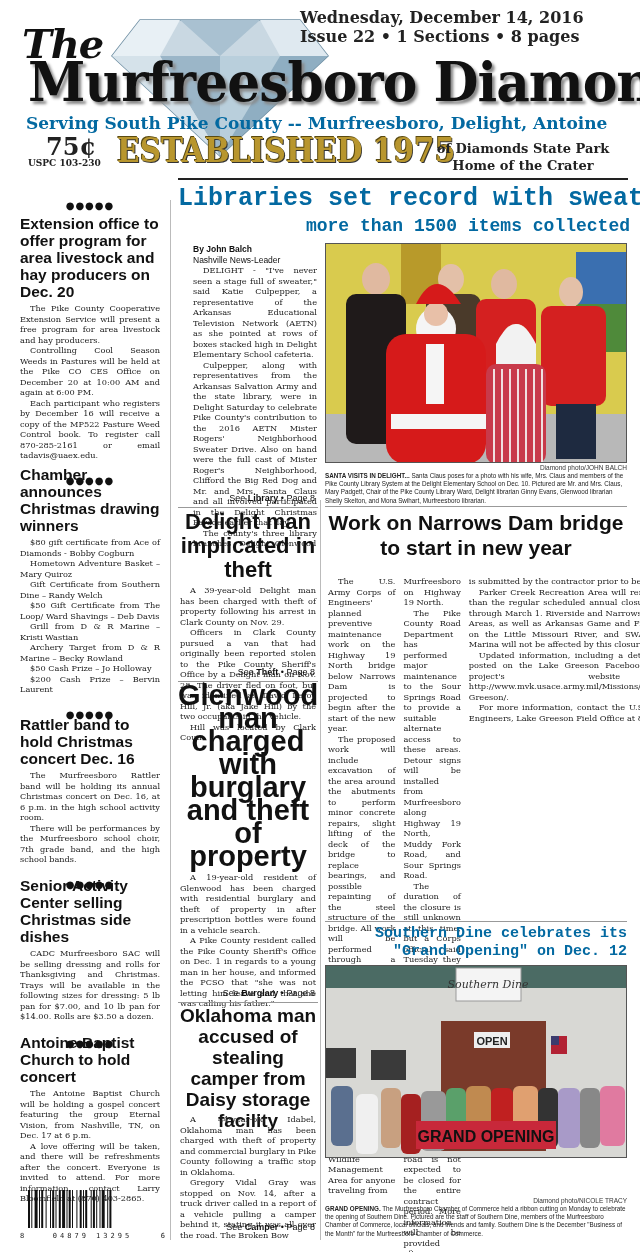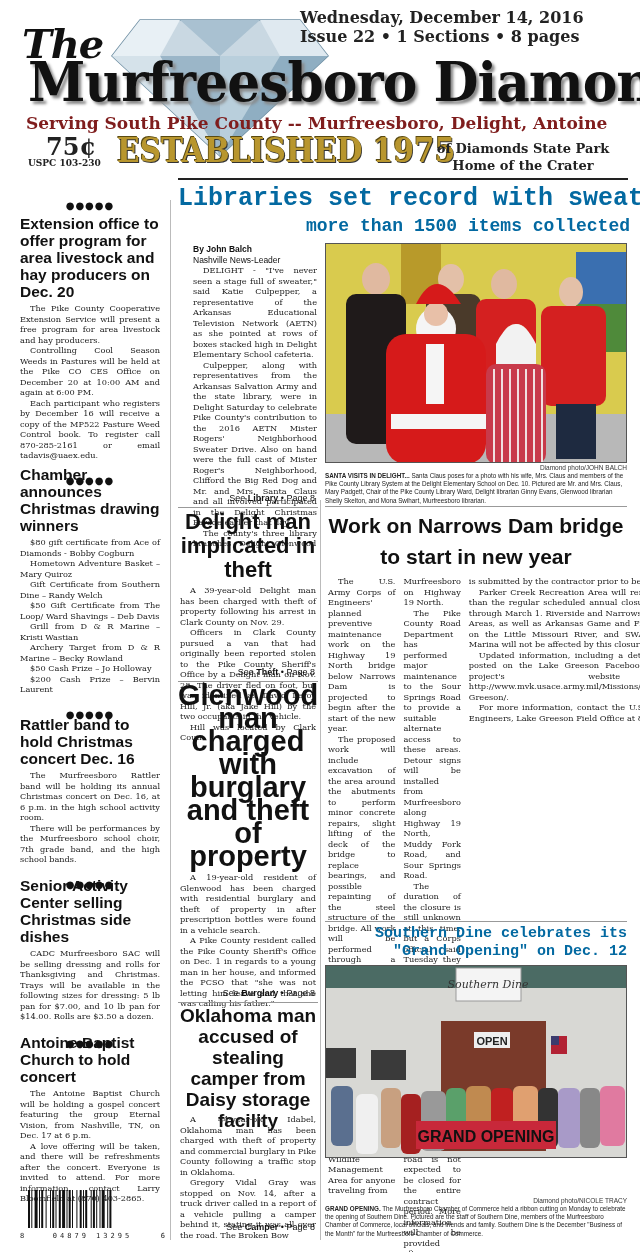--- a/index.html
+++ b/index.html
@@ -4,21 +4,21 @@
 <style>
 *{box-sizing:border-box;margin:0;padding:0}
 body{width:640px;height:1252px;background:#fff;font-family:"DejaVu Serif",serif;color:#1a1a1a;position:relative;overflow:hidden}
 .abs{position:absolute}
 
 #masthead{left:0;top:0;width:640px;height:172px}
 .diamond{left:110px;top:8px;width:220px;height:150px}
 .the{left:22px;top:20px;font-family:"DejaVu Serif",serif;font-weight:bold;font-size:40px;letter-spacing:-1px;color:#111;font-style:italic}
 .title{left:28px;top:50px;font-family:"DejaVu Serif",serif;font-weight:bold;font-size:54px;letter-spacing:-1px;color:#111;text-shadow:3px 3px 3px #888;white-space:nowrap;transform:scaleX(0.96);transform-origin:left}
 .dateline{left:300px;top:8px;width:340px;font-family:"DejaVu Serif",serif;font-weight:bold;font-size:16px;line-height:19px;color:#222}
-.serving{left:26px;top:113px;font-family:"DejaVu Serif",serif;font-weight:bold;font-size:17px;color:#7f1d1d;white-space:nowrap}
+.serving{left:26px;top:113px;font-family:"DejaVu Serif",serif;font-weight:bold;font-size:17px;color:#0369a1;white-space:nowrap}
 .price{left:46px;top:132px;font-weight:bold;font-size:24px;color:#222}
 .uspc{left:28px;top:158px;font-weight:bold;font-size:9px;color:#222}
 .established{left:117px;top:131px;font-family:"DejaVu Serif",serif;font-weight:bold;font-size:33px;color:#b8962e;letter-spacing:0px;text-shadow:1px 1px 0 #333,-1px -1px 0 #5a4a10;white-space:nowrap;transform:scaleX(0.9);transform-origin:left}
 .home{left:418px;top:140px;width:210px;text-align:center;font-weight:bold;font-size:13px;line-height:17px;color:#222}
 
 .hr{background:#222;height:2px}
 .hr-thin{background:#999;height:1px}
 .vrule{background:#bbb;width:1px}
 
 .leftcol{left:20px;width:140px}
@@ -252,21 +252,21 @@
 <div class="abs body" style="left:180px;top:1114px;width:136px">
   <p>A 44-year-old Idabel, Oklahoma man has been charged with theft of property and commercial burglary in Pike County following a traffic stop in Oklahoma.</p>
   <p>Gregory Vidal Gray was stopped on Nov. 14, after a truck driver called in a report of a vehicle pulling a camper behind it, stating it was all over the road. The Broken Bow</p>
 </div>
 <div class="abs seemore" style="left:180px;top:1222px;width:135px">
   <span>See</span>
   <b>Camper</b>
   <span>• Page 8</span>
 </div>
 
-<h2 class="abs mid-h" style="left:325px;top:510px;width:302px;font-size:21px;line-height:31px">Work on Narrows Dam bridge to start in new year</h2>
+<h2 class="abs mid-h" style="left:325px;top:510px;width:302px;font-size:21px;line-height:25px">Work on Narrows Dam bridge to start in new year</h2>
 <div class="abs cols3 body" style="left:328px;top:576px;width:298px">
   <div>
     <p>The U.S. Army Corps of Engineers' planned preventive maintenance work on the Highway 19 North bridge below Narrows Dam is projected to begin after the start of the new year.</p>
     <p>The proposed work will include excavation of the area around the abutments to perform minor concrete repairs, slight lifting of the deck of the bridge to replace bearings, and possible repainting of the steel structure of the bridge. All work will be performed through a contract and monitored closely by Corps of Engineers representatives.</p>
     <p>The work will result in closing the bridge to all traffic, temporarily preventing access to Beacon Hill, Parker Creek Recreation Area, and the Lake Greeson Wildlife Management Area for anyone traveling from</p>
   </div>
   <div>
     <p class="noind">Murfreesboro on Highway 19 North.</p>
     <p>The Pike County Road Department has performed major maintenance to the Sour Springs Road to provide a suitable alternate access to these areas. Detour signs will be installed from Murfreesboro along Highway 19 North, Muddy Fork Road, and Sour Springs Road.</p>
     <p>The duration of the closure is still unknown at this time, but a Corps official said Tuesday they don't expect the bridge to be closed until sometime in February. The contract period will allow 180 days to complete the project from the notice to proceed, which is expected to be issued this week. The road is not expected to be closed for the entire contract period. More information will be provided after a tentative work schedule</p>

